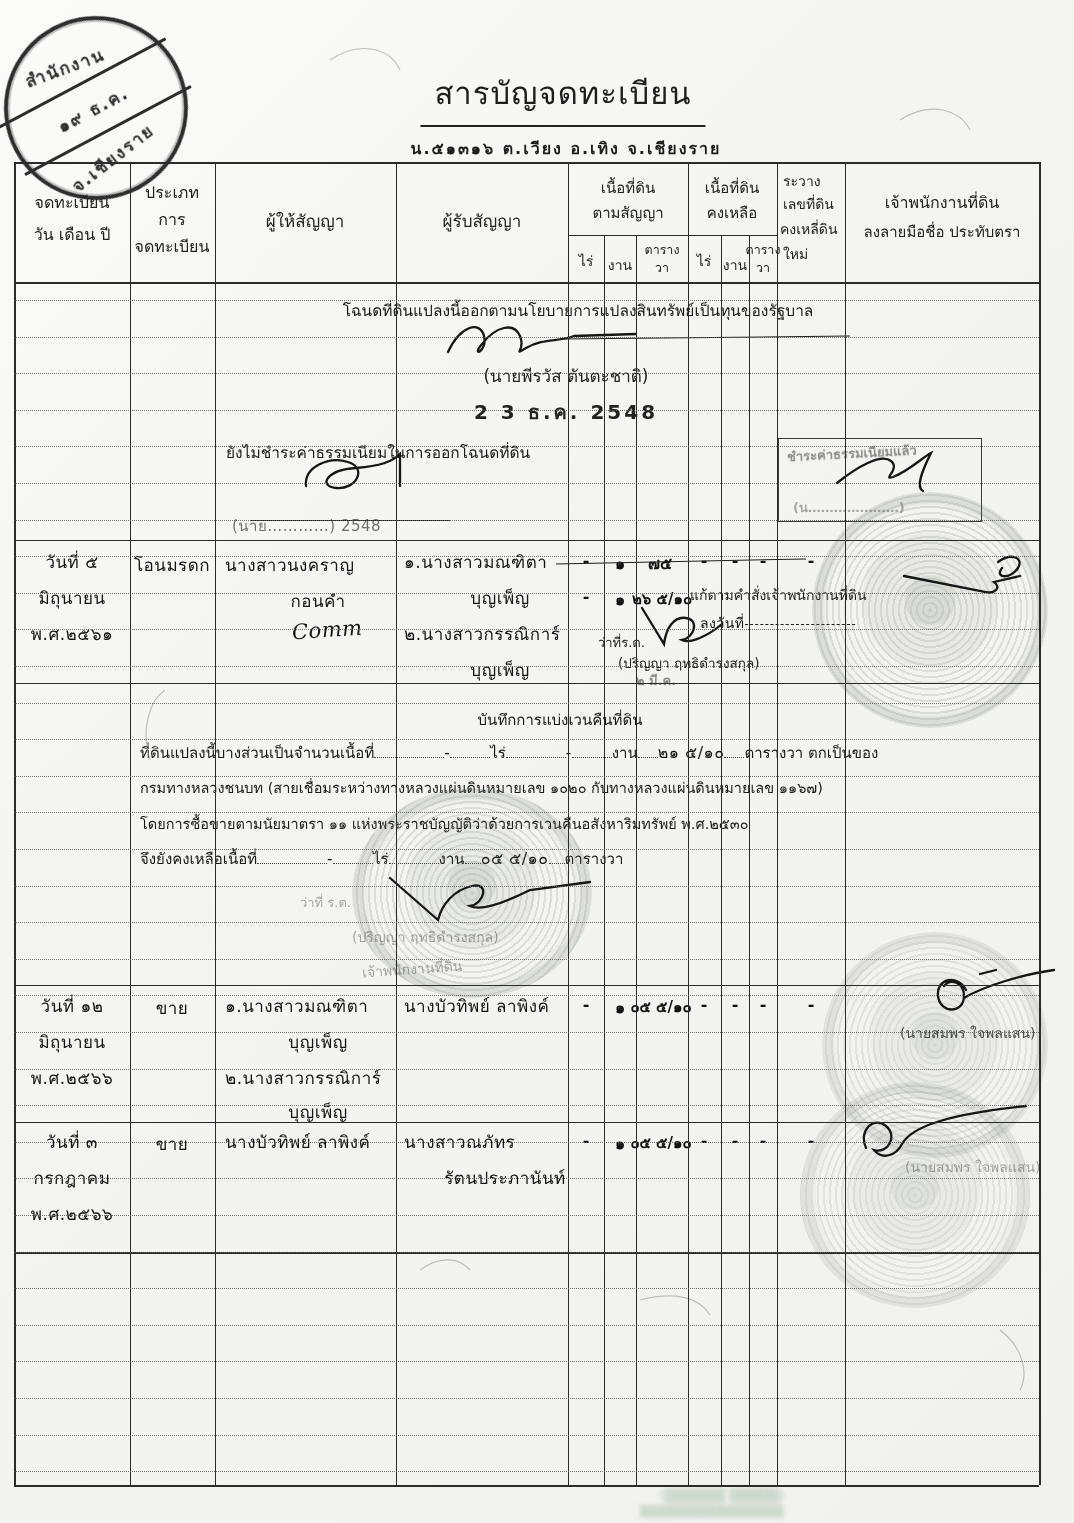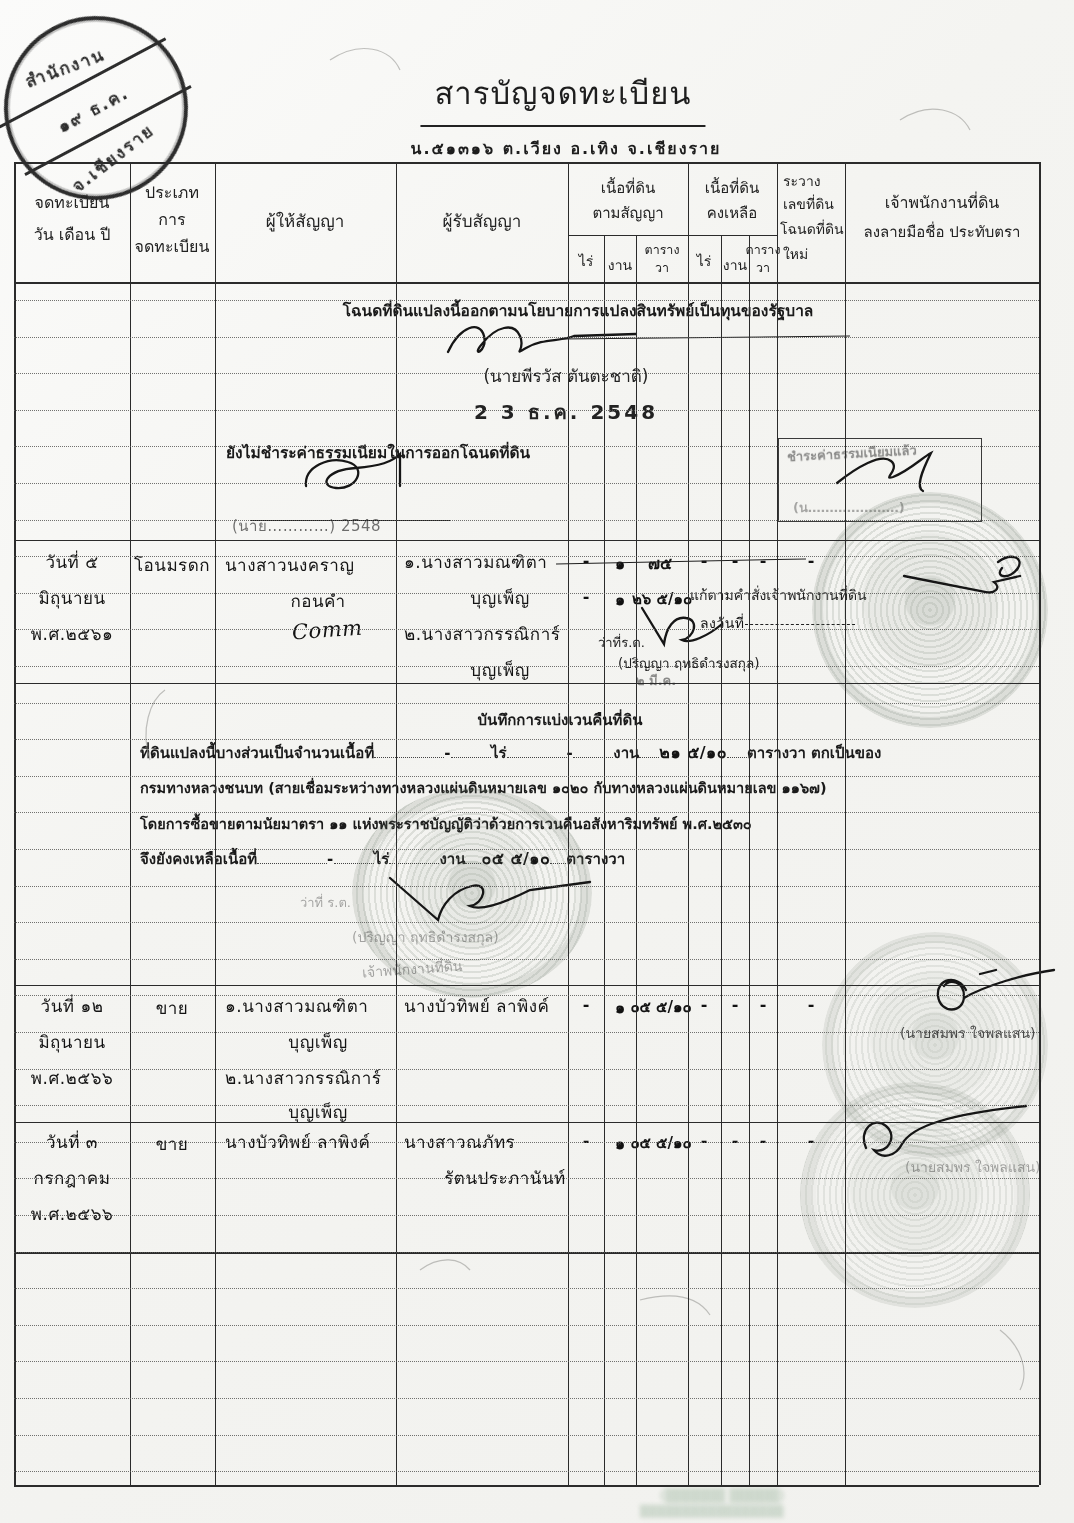--- a/index.html
+++ b/index.html
@@ -10,21 +10,21 @@
   .ctr{transform:translateX(-50%);white-space:nowrap;}
   .typed{font-size:16px;color:#222;}
   .hand{font-size:17px;color:#141414;letter-spacing:.5px;white-space:nowrap;}
   .faint{opacity:.6;margin-top:16px;}
   .vfaint{opacity:.38;}
   .vline{position:absolute;width:0;border-left:1.6px solid #2b2b2b;}
   .hline{position:absolute;height:0;border-top:1.8px solid #2b2b2b;}
   .dotline{position:absolute;height:0;border-top:1.4px dotted #5a5a58;opacity:.85;}
   .title{font-size:31px;letter-spacing:1px;border-bottom:2.5px solid #222;padding:0 14px 7px 14px;}
   .docref{font-size:16px;font-weight:bold;letter-spacing:2px;}
-  .note-bold{font-size:15.5px;font-weight:bold;color:#1a1a1a;}
+  .note-bold{font-size:15.5px;font-weight:normal;color:#1a1a1a;}
   .datestamp{font-size:20px;font-weight:bold;letter-spacing:3px;color:#222;filter:blur(.3px);}
   .ministamp{font-size:13px;font-weight:bold;color:#333;opacity:.55;filter:blur(.3px);}
   .dots{display:inline-block;border-bottom:1.6px dotted #444;height:12px;}
   .sig{position:absolute;}
   .sig path{fill:none;stroke:#161616;stroke-width:2.3;stroke-linecap:round;}
   .stamp-round{position:absolute;border-radius:50%;
     background:
       radial-gradient(circle at 50% 46%, rgba(104,118,102,.30) 0 14%, rgba(104,118,102,.12) 15% 38%, transparent 40%),
       repeating-radial-gradient(circle at 50% 50%, rgba(98,112,96,.26) 0 2px, transparent 2px 6px);
     box-shadow: inset 0 0 0 11px rgba(98,112,96,.20), inset 0 0 0 16px rgba(98,112,96,.08);
@@ -75,21 +75,21 @@
   <div class="abs ctr typed" style="left:620px;top:254px;font-size:14px;">งาน</div>
   <div class="abs ctr typed" style="left:662px;top:240px;font-size:12.5px;">ตาราง</div>
   <div class="abs ctr typed" style="left:662px;top:258px;font-size:12.5px;">วา</div>
   <div class="abs ctr typed" style="left:704px;top:250px;font-size:14px;">ไร่</div>
   <div class="abs ctr typed" style="left:735px;top:254px;font-size:14px;">งาน</div>
   <div class="abs ctr typed" style="left:763px;top:240px;font-size:12.5px;">ตาราง</div>
   <div class="abs ctr typed" style="left:763px;top:258px;font-size:12.5px;">วา</div>
 
   <div class="abs typed" style="left:783px;top:170px;font-size:14px;">ระวาง</div>
   <div class="abs typed" style="left:783px;top:193px;font-size:14px;">เลขที่ดิน</div>
-  <div class="abs typed" style="left:780px;top:218px;font-size:14px;">โฉนดที่ดิน</div>
+  <div class="abs typed" style="left:780px;top:218px;font-size:14px;">คงเหลี่ดิน</div>
   <div class="abs typed" style="left:783px;top:243px;font-size:14px;">ใหม่</div>
 
   <div class="abs ctr typed" style="left:942px;top:190px;">เจ้าพนักงานที่ดิน</div>
   <div class="abs ctr typed" style="left:942px;top:220px;font-size:15px;">ลงลายมือชื่อ  ประทับตรา</div>
 
   <div class="abs ctr note-bold" style="left:578px;top:298px;">โฉนดที่ดินแปลงนี้ออกตามนโยบายการแปลงสินทรัพย์เป็นทุนของรัฐบาล</div>
   <svg class="sig" style="left:440px;top:312px;" width="200" height="56" viewBox="0 0 200 56">
     <path d="M8,40 C20,14 40,8 44,24 C48,40 30,46 42,32 C56,14 74,10 80,24 C86,38 72,44 86,36 C104,26 118,30 134,24 L196,22"></path>
   </svg>
   <div class="strike" style="left:560px;top:337px;width:290px;transform:rotate(-.6deg);"></div>

